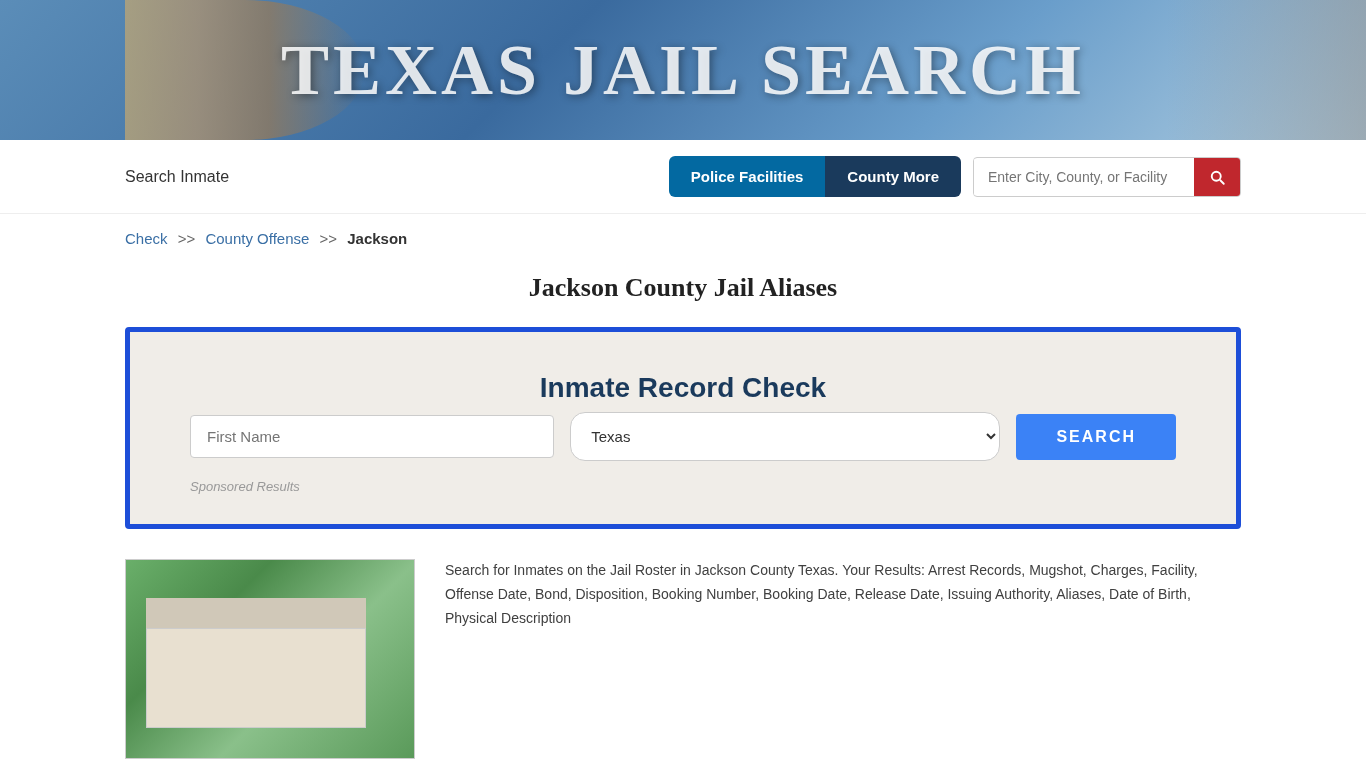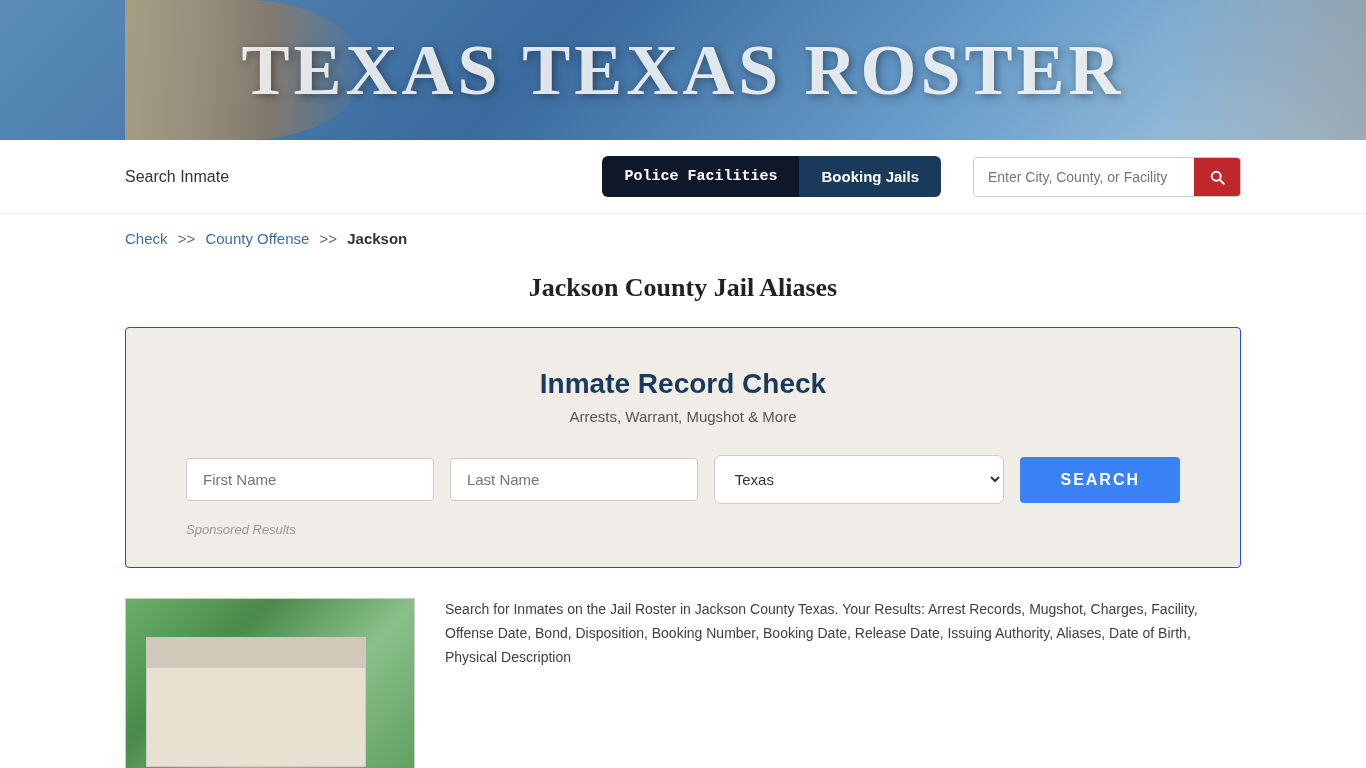--- a/index.html
+++ b/index.html
@@ -44,44 +44,42 @@
       background: linear-gradient(to left, #888 0%, transparent 100%);
       opacity: 0.5;
     }
 
     
     .nav-bar {
       display: flex;
       align-items: center;
       padding: 16px 125px;
       border-bottom: 1px solid #eee;
-      gap: 20px;
     }
     .nav-bar .search-label {
       font-size: 16px;
       color: #333;
       flex: 1;
     }
     .nav-buttons {
       display: flex;
       align-items: center;
       gap: 0;
     }
     .nav-btn {
       padding: 12px 22px;
       font-size: 15px;
       font-weight: bold;
       cursor: pointer;
       border: none;
       color: #fff;
     }
     .nav-btn.police {
-      background: #0f172a;
+      background: #0369a1;
       border-radius: 6px 0 0 6px;
-      font-family: Liberation Mono, monospace;
     }
     .nav-btn.county {
       background: #1a3a5c;
       border-radius: 0 6px 6px 0;
     }
     .facility-search-wrapper {
       display: flex;
       align-items: center;
       border: 1px solid #ccc;
       border-radius: 4px;
@@ -136,21 +134,21 @@
       font-weight: bold;
       color: #222;
       padding: 10px 0 24px;
       font-family: Georgia, serif;
     }
 
     
     .record-check-box {
       margin: 0 125px;
       background: #f0ede8;
-      border: 1px solid #1d4ed8;
+      border: 5px solid #1d4ed8;
       border-radius: 4px;
       padding: 40px 60px 30px;
     }
     .record-check-title {
       text-align: center;
       font-size: 28px;
       font-weight: bold;
       color: #1a3a5c;
       margin-bottom: 8px;
     }
@@ -173,21 +171,21 @@
       border-radius: 4px;
       outline: none;
       color: #999;
       background: #fff;
     }
     .state-select {
       flex: 1.2;
       padding: 14px 16px;
       font-size: 15px;
       border: 1px solid #ccc;
-      border-radius: 7px;
+      border-radius: 15px;
       outline: none;
       color: #333;
       background: #fff;
       cursor: pointer;
     }
     .search-btn {
       background: #3b82f6;
       color: #fff;
       font-size: 16px;
       font-weight: bold;
@@ -242,28 +240,28 @@
       color: #404040;
       line-height: 1.7;
     }
   </style>
 </head>
 <body>
 
 <div class="header-banner">
   <div class="capitol-overlay"></div>
   <div class="right-overlay"></div>
-  <span class="banner-title">TEXAS TEXAS ROSTER</span>
+  <span class="banner-title">TEXAS JAIL SEARCH</span>
 </div>
 
 <div class="nav-bar">
   <span class="search-label">Search Inmate</span>
   <div class="nav-buttons">
     <button class="nav-btn police">Police Facilities</button>
-    <button class="nav-btn county">Booking Jails</button>
+    <button class="nav-btn county">County More</button>
   </div>
   <div class="facility-search-wrapper">
     <input class="facility-input" type="text" placeholder="Enter City, County, or Facility" style="">
     <button class="facility-search-btn">
       <svg viewBox="0 0 24 24">
         <path d="M21 21l-4.35-4.35M17 11A6 6 0 1 1 5 11a6 6 0 0 1 12 0z" stroke="white" stroke-width="2.5" fill="none" stroke-linecap="round"></path>
       </svg>
     </button>
   </div>
 </div>
@@ -273,24 +271,22 @@
   <span class="sep">&gt;&gt;</span>
   <a href="#">County Offense</a>
   <span class="sep">&gt;&gt;</span>
   <span class="current">Jackson</span>
 </div>
 
 <h1 class="page-title">Jackson County Jail Aliases</h1>
 
 <div class="record-check-box">
   <div class="record-check-title">Inmate Record Check</div>
-  <div class="record-check-sub">Arrests, Warrant, Mugshot &amp; More</div>
   <div class="record-check-form">
     <input class="record-input" type="text" placeholder="First Name" style="">
-    <input class="record-input" type="text" placeholder="Last Name" style="">
     <select class="state-select">
     <option value="Alabama">Alabama</option><option value="Alaska">Alaska</option><option value="Arizona">Arizona</option><option value="Arkansas">Arkansas</option><option value="California">California</option><option value="Colorado">Colorado</option><option value="Connecticut">Connecticut</option><option value="Delaware">Delaware</option><option value="Florida">Florida</option><option value="Georgia">Georgia</option><option value="Hawaii">Hawaii</option><option value="Idaho">Idaho</option><option value="Illinois">Illinois</option><option value="Indiana">Indiana</option><option value="Iowa">Iowa</option><option value="Kansas">Kansas</option><option value="Kentucky">Kentucky</option><option value="Louisiana">Louisiana</option><option value="Maine">Maine</option><option value="Maryland">Maryland</option><option value="Massachusetts">Massachusetts</option><option value="Michigan">Michigan</option><option value="Minnesota">Minnesota</option><option value="Mississippi">Mississippi</option><option value="Missouri">Missouri</option><option value="Montana">Montana</option><option value="Nebraska">Nebraska</option><option value="Nevada">Nevada</option><option value="New Hampshire">New Hampshire</option><option value="New Jersey">New Jersey</option><option value="New Mexico">New Mexico</option><option value="New York">New York</option><option value="North Carolina">North Carolina</option><option value="North Dakota">North Dakota</option><option value="Ohio">Ohio</option><option value="Oklahoma">Oklahoma</option><option value="Oregon">Oregon</option><option value="Pennsylvania">Pennsylvania</option><option value="Rhode Island">Rhode Island</option><option value="South Carolina">South Carolina</option><option value="South Dakota">South Dakota</option><option value="Tennessee">Tennessee</option><option value="Texas" selected="">Texas</option><option value="Utah">Utah</option><option value="Vermont">Vermont</option><option value="Virginia">Virginia</option><option value="Washington">Washington</option><option value="West Virginia">West Virginia</option><option value="Wisconsin">Wisconsin</option><option value="Wyoming">Wyoming</option></select>
     <button class="search-btn">SEARCH</button>
   </div>
   <div class="sponsored-label">Sponsored Results</div>
 </div>
 
 <div class="bottom-section">
   <div class="jail-image">
     <div class="building"></div>

